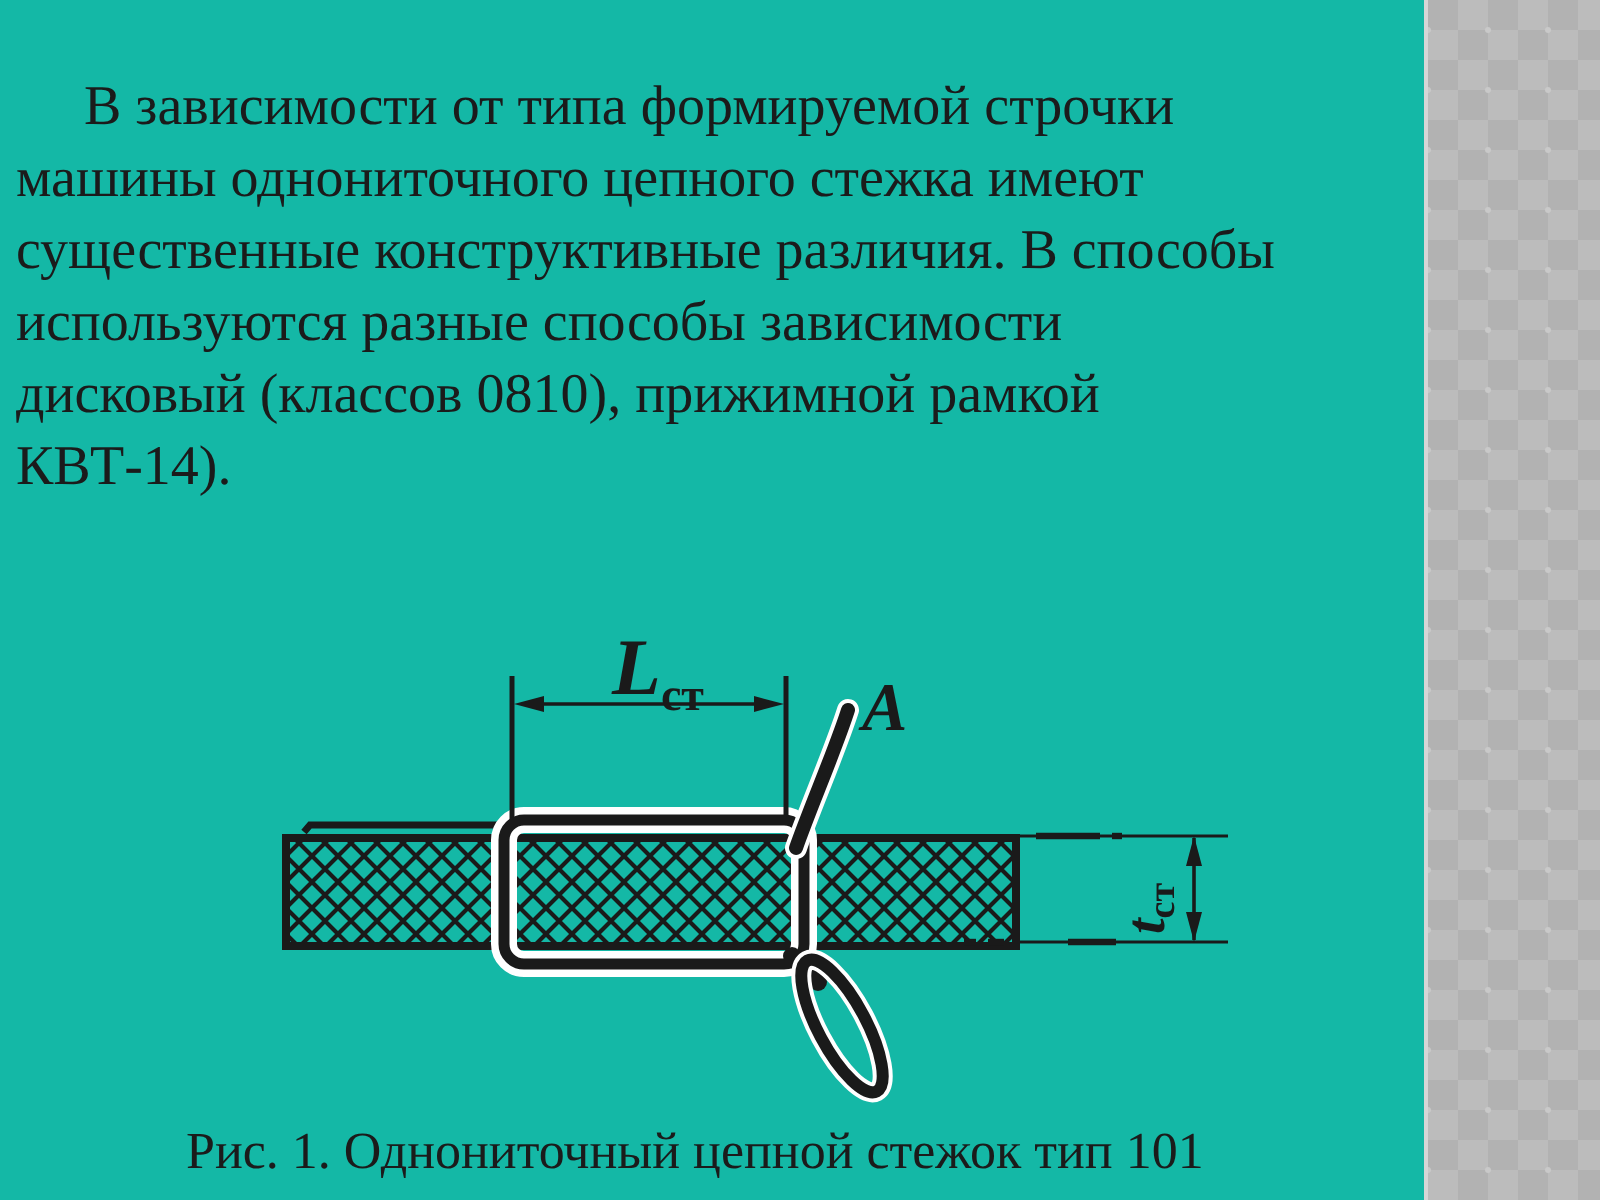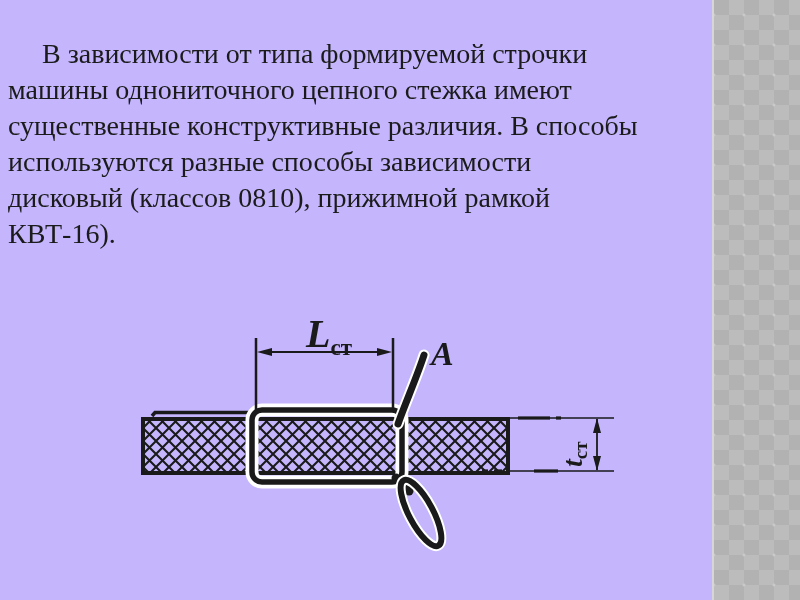--- a/index.html
+++ b/index.html
@@ -1,18 +1,18 @@
 <!DOCTYPE html>
 <html><head>
 <meta charset="utf-8">
 <style>
   html,body{margin:0;padding:0;}
   body{width:800px;height:600px;overflow:hidden;background:#ffffff;
        font-family:"Liberation Serif","DejaVu Serif",serif;}
-  .slide{position:relative;width:800px;height:600px;background:#c4b5fd;}
+  .slide{position:relative;width:800px;height:600px;background:#14b8a6;}
 
   
   .paragraph{position:absolute;left:8px;top:36px;width:706px;
              font-size:28px;line-height:36px;color:#1b1b1b;}
   .paragraph .line{white-space:nowrap;height:36px;}
   .paragraph .line:first-child{padding-left:34px;}
 
   
   .figure{position:absolute;left:130px;top:298px;width:500px;height:262px;}
 
@@ -35,21 +35,21 @@
 <body>
 
 <div class="slide">
 
   <div class="paragraph">
     <div class="line">В зависимости от типа формируемой строчки</div>
     <div class="line">машины однониточного цепного стежка имеют</div>
     <div class="line">существенные конструктивные различия. В способы</div>
     <div class="line">используются разные способы зависимости</div>
     <div class="line">дисковый (классов 0810), прижимной рамкой</div>
-    <div class="line">КВТ-16).</div>
+    <div class="line">КВТ-14).</div>
   </div>
 
   <svg class="figure" viewBox="0 0 500 262" xmlns="http://www.w3.org/2000/svg">
     <defs>
       <pattern id="xh" patternUnits="userSpaceOnUse" width="13" height="13">
         <path d="M0,0 L13,13 M13,0 L0,13" stroke="#1a1a1a" stroke-width="2.1" fill="none"></path>
       </pattern>
     </defs>
 
     <rect x="13" y="121" width="365" height="54" fill="url(#xh)" stroke="#1a1a1a" stroke-width="4"></rect>
@@ -92,16 +92,17 @@
       <tspan font-size="40" font-style="italic" font-weight="bold">L</tspan><tspan font-size="23" font-weight="bold" dy="8">ст</tspan>
     </text>
 
     <text x="301" y="67" font-family="Liberation Serif, DejaVu Serif, serif" font-size="34" font-style="italic" font-weight="bold" fill="#1a1a1a">A</text>
 
     <text transform="translate(452,169) rotate(-90)" font-family="Liberation Serif, DejaVu Serif, serif" fill="#1a1a1a">
       <tspan font-size="28" font-style="italic" font-weight="bold">t</tspan><tspan font-size="19" font-weight="bold" dy="5">ст</tspan>
     </text>
   </svg>
 
+  <div class="caption">Рис. 1. Однониточный цепной стежок тип 101</div>
 
   <div class="side-strip"></div>
 
 </div>
 
 </body></html>

